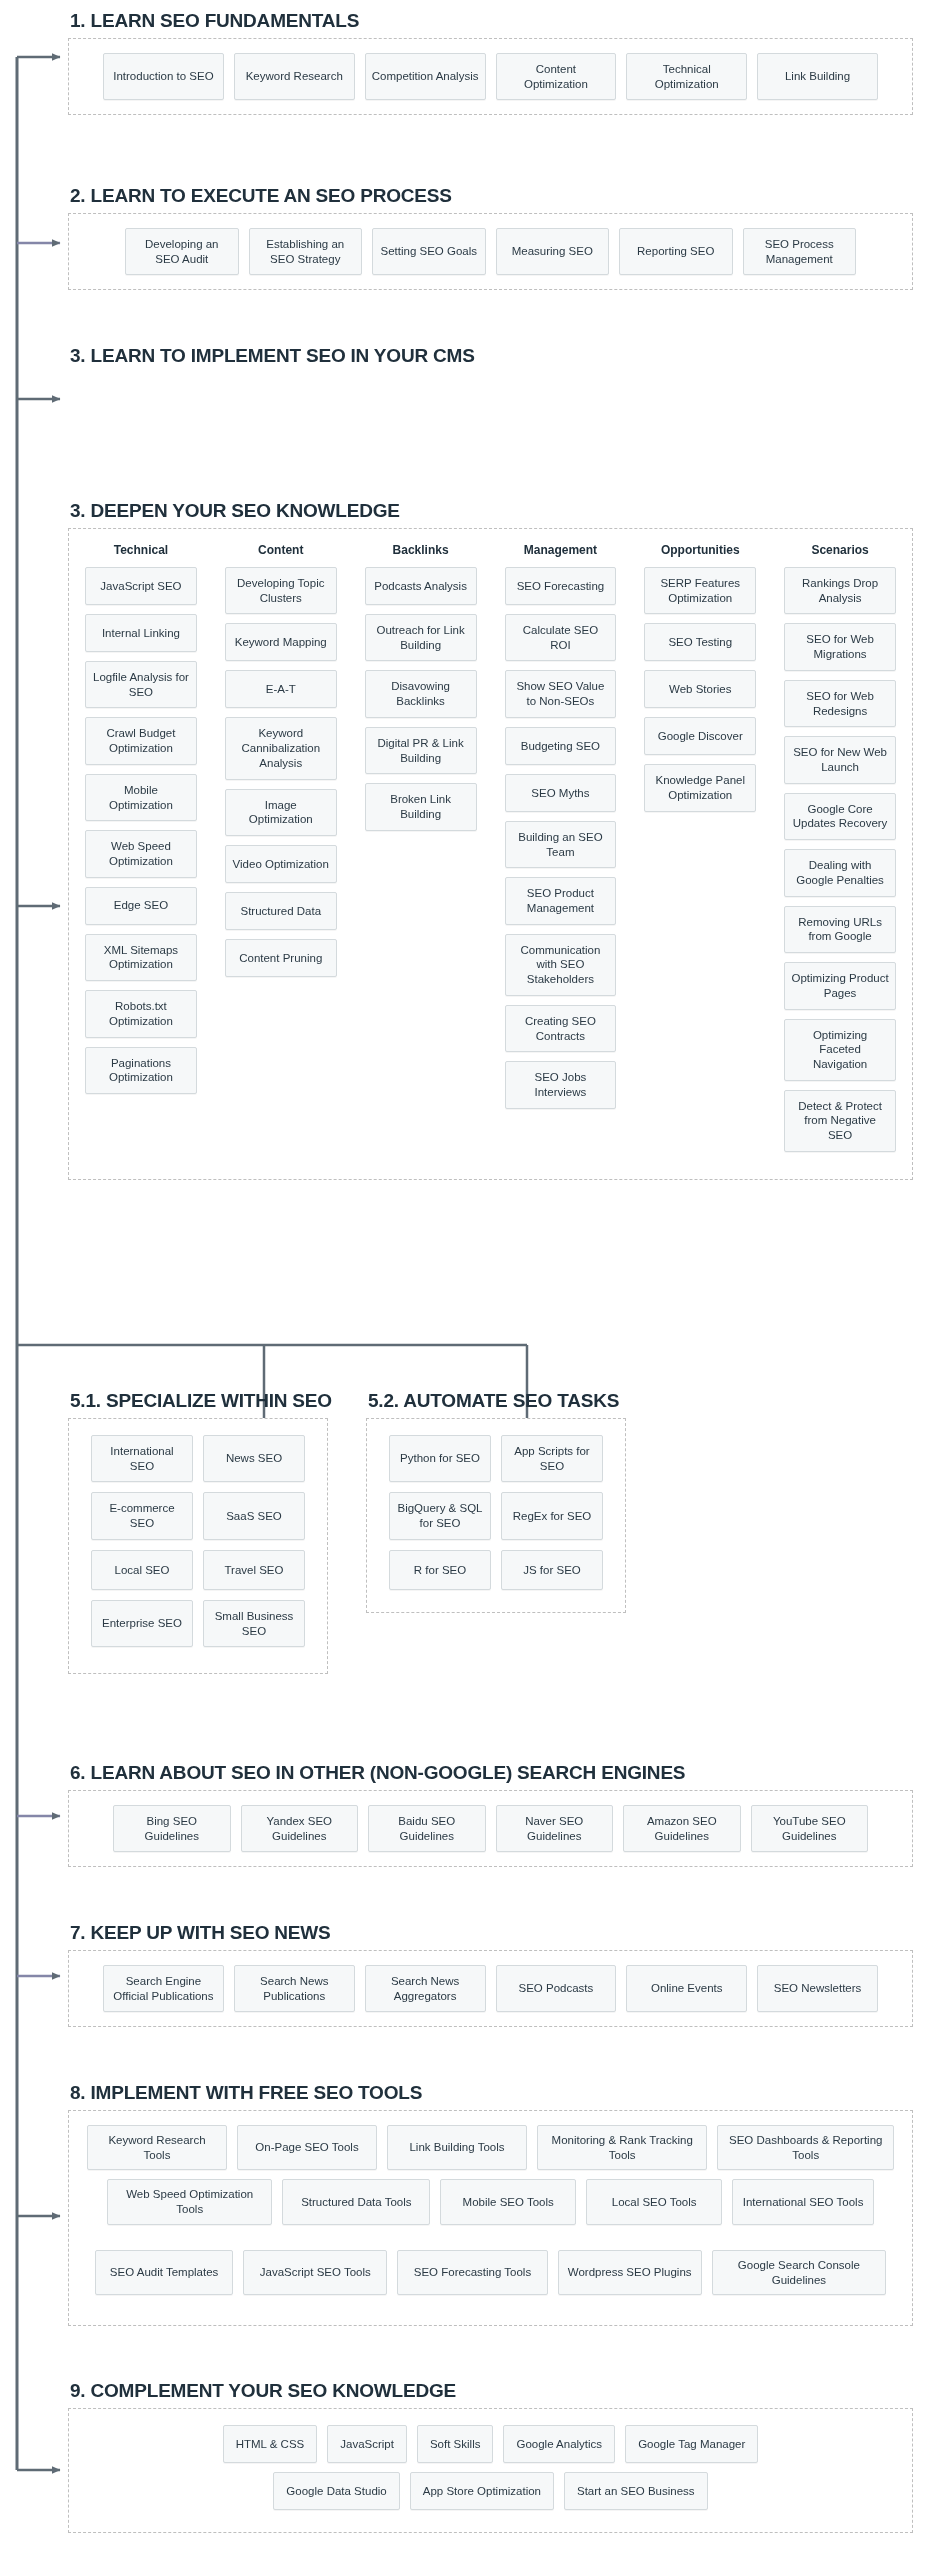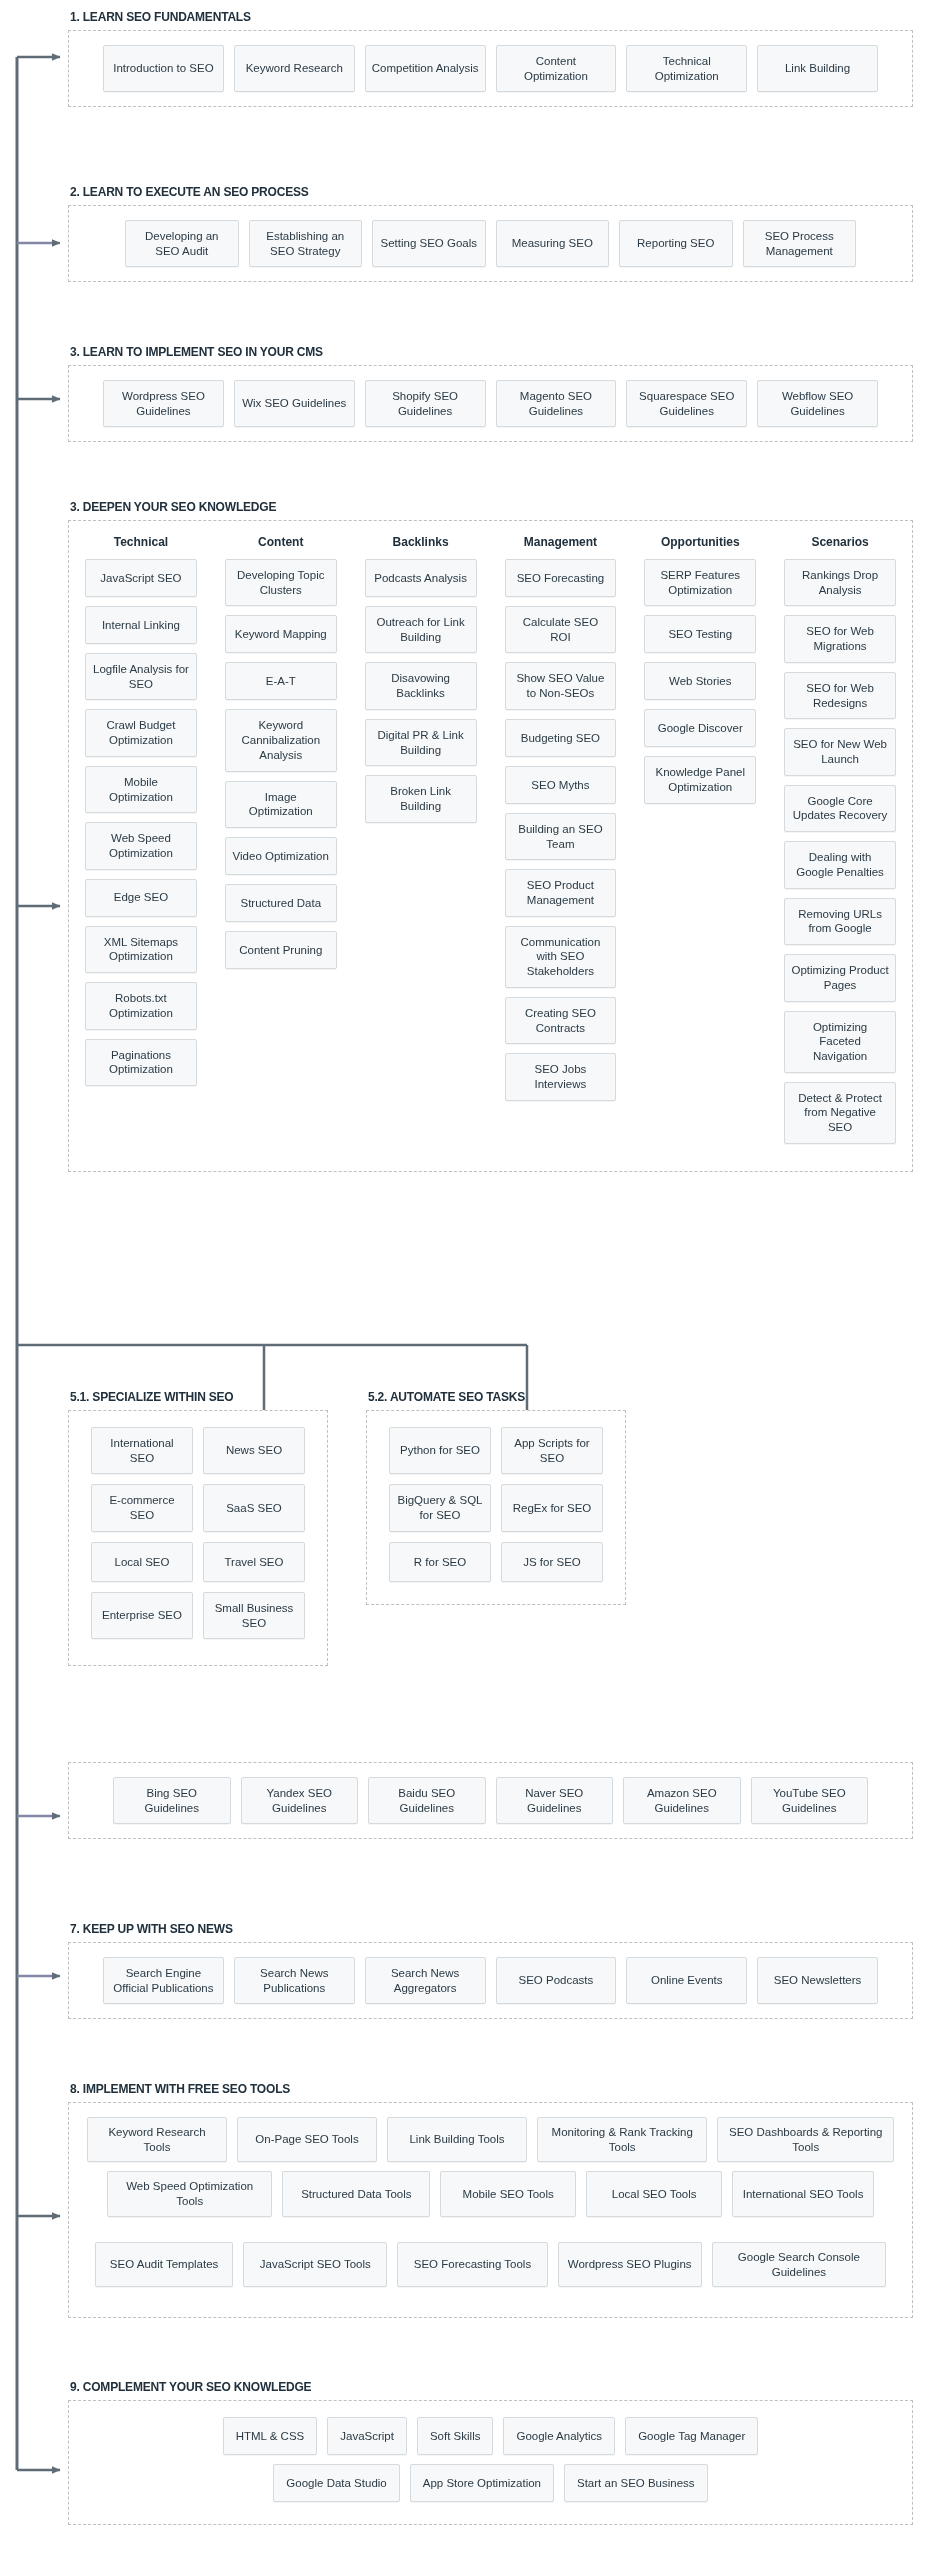--- a/index.html
+++ b/index.html
@@ -28,21 +28,21 @@
     left: 0; top: 0;
     width: 925px;
   }
 
   .section {
     position: absolute;
     left: 68px;
   }
 
   .sec-title {
-    font-size: 12px;
+    font-size: 19px;
     font-weight: bold;
     letter-spacing: -0.2px;
     color: #20303c;
     margin: 0 0 6px 2px;
     white-space: nowrap;
   }
 
   .sec-body {
     border: 1px dashed #bfbfbf;
     background: #ffffff;
@@ -154,30 +154,20 @@
         <div class="node">Setting SEO Goals</div>
         <div class="node">Measuring SEO</div>
         <div class="node">Reporting SEO</div>
         <div class="node">SEO Process Management</div>
       </div>
     </div>
   </div>
 
   <div class="section" id="sec-s3" style="top:345px; width:845px;">
     <div class="sec-title">3. LEARN TO IMPLEMENT SEO IN YOUR CMS</div>
-    <div class="sec-body strip">
-      <div class="row">
-        <div class="node">Wordpress SEO Guidelines</div>
-        <div class="node">Wix SEO Guidelines</div>
-        <div class="node">Shopify SEO Guidelines</div>
-        <div class="node">Magento SEO Guidelines</div>
-        <div class="node">Squarespace SEO Guidelines</div>
-        <div class="node">Webflow SEO Guidelines</div>
-      </div>
-    </div>
   </div>
 
   <div class="section" id="sec-s4" style="top:500px; width:845px;">
     <div class="sec-title">3. DEEPEN YOUR SEO KNOWLEDGE</div>
     <div class="sec-body" style="padding:14px 16px 18px;">
       <div class="cols">
 
         <div class="col">
           <div class="col-head">Technical</div>
           <div class="node">JavaScript SEO</div>
@@ -278,20 +268,21 @@
         <div class="node">App Scripts for SEO</div>
         <div class="node">BigQuery &amp; SQL for SEO</div>
         <div class="node">RegEx for SEO</div>
         <div class="node">R for SEO</div>
         <div class="node">JS for SEO</div>
       </div>
     </div>
   </div>
 
   <div class="section" id="sec-s6" style="top:1762px; width:845px;">
+    <div class="sec-title">6. LEARN ABOUT SEO IN OTHER (NON-GOOGLE) SEARCH ENGINES</div>
     <div class="sec-body strip">
       <div class="row" style="padding:0 10px;">
         <div class="node">Bing SEO Guidelines</div>
         <div class="node">Yandex SEO Guidelines</div>
         <div class="node">Baidu SEO Guidelines</div>
         <div class="node">Naver SEO Guidelines</div>
         <div class="node">Amazon SEO Guidelines</div>
         <div class="node">YouTube SEO Guidelines</div>
       </div>
     </div>

